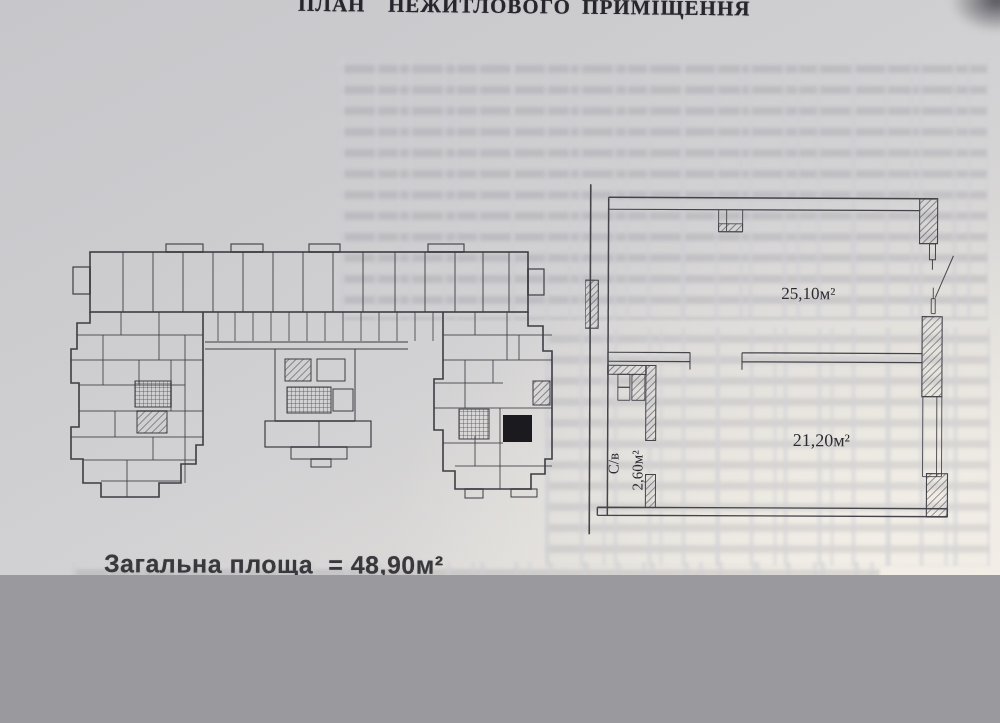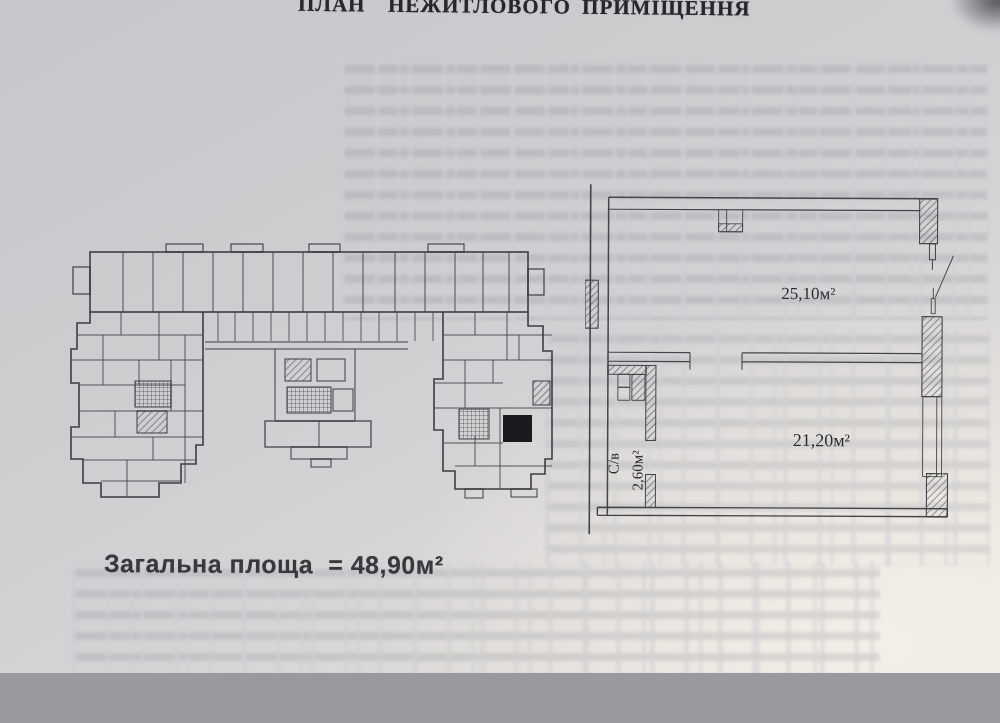--- a/index.html
+++ b/index.html
@@ -1,17 +1,17 @@
 <!DOCTYPE html>
 <html><head>
 <meta charset="utf-8">
 <style>
   html,body{margin:0;padding:0;background:#9a9a9e;}
   .page{
-    position:relative;width:1000px;height:673px;overflow:hidden;
+    position:relative;width:1000px;height:575px;overflow:hidden;
     background:
       radial-gradient(ellipse 700px 500px at 88% 95%, rgba(245,241,233,.85), rgba(245,241,233,0) 70%),
       linear-gradient(152deg,#c7c7cb 0%, #cccccf 30%, #d2d1d3 55%, #dedcd9 78%, #ece9e3 100%);
     font-family:"Liberation Serif", serif;
   }
   
   .bleed{
     position:absolute;
     background-image:
       repeating-linear-gradient(90deg, rgba(206,206,211,.55) 0 5px, rgba(206,206,211,0) 5px 34px),

